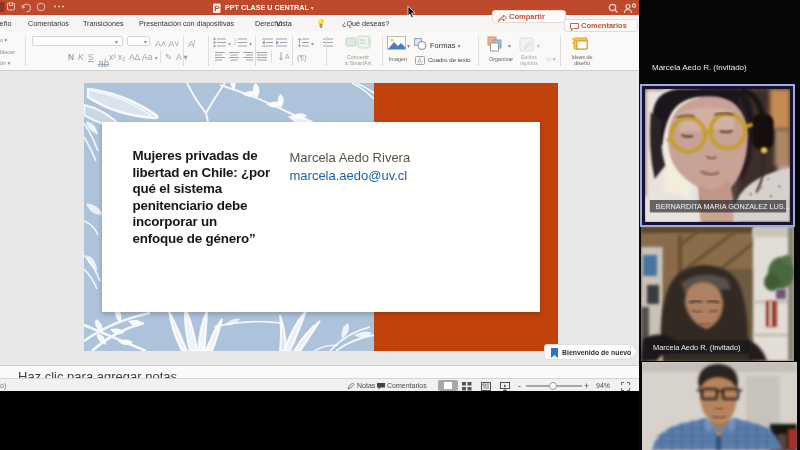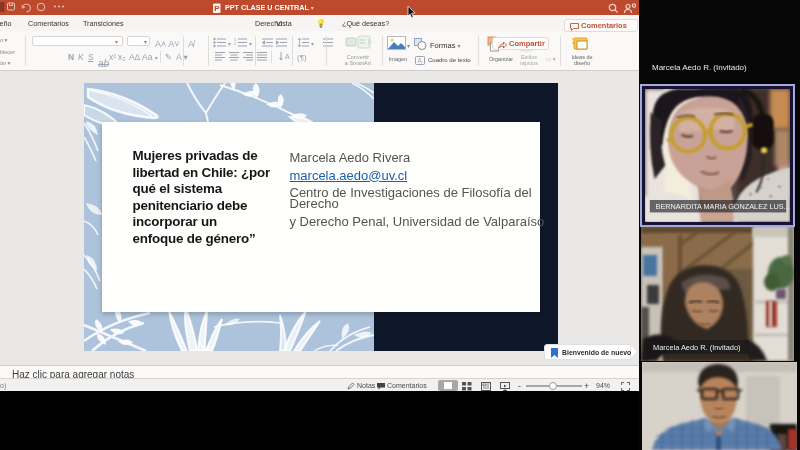--- a/index.html
+++ b/index.html
@@ -23,28 +23,28 @@
   #ribbon { left:0; top:31px; width:639px; height:40px; background:#FAF9F8; border-bottom:1px solid #D1CFCD; }
   .ric { position:absolute; color:#9AA3B2; font-size:9px; line-height:10px; white-space:nowrap;}
   .rlabel { position:absolute; font-size:5.5px; color:#666; text-align:center; line-height:5.5px; white-space:nowrap;}
   .vdiv { position:absolute; width:1px; background:#DFDDDB; top:5px; height:30px;}
   .inputbox { position:absolute; background:#fff; border:1px solid #D8D5D2; border-radius:2px; height:10px;}
   .caret { position:absolute; font-size:6px; color:#8a8a8a; }
   .tiny { position:absolute; font-size:5.5px; color:#888; white-space:nowrap;}
 
   
   #canvas { left:0; top:71px; width:639px; height:294px; background:#E9E8E7; }
-  #slide { position:absolute; left:84px; top:12px; width:474px; height:268px; background:#0f172a; }
+  #slide { position:absolute; left:84px; top:12px; width:474px; height:268px; background:#c2410c; }
   #bluep { position:absolute; left:0; top:0; width:290px; height:268px; background:#ACC3DB; overflow:hidden;}
   #card { position:absolute; left:18px; top:39px; width:438px; height:190px; background:#FFFFFE;
           box-shadow:0 2px 5px rgba(0,0,0,0.22); }
   #slidetitle { position:absolute; left:30.5px; top:26px; width:150px; font-size:13.4px; font-weight:bold;
                 color:#161616; line-height:16.6px; letter-spacing:-0.2px; white-space:nowrap;}
   .rcol { position:absolute; left:187.5px; font-size:13px; color:#565350; line-height:11.4px; white-space:nowrap;}
-  a.lnk { color:#1A5FAE; text-decoration:underline; }
+  a.lnk { color:#1A5FAE; }
 
   
   #bienv { position:absolute; left:544px; top:273px; width:87px; height:16px; background:#fff;
            border:1px solid #E2E0DE; border-radius:3px 0 0 3px; font-size:6.9px; font-weight:bold;
            color:#2b2b2b; line-height:15px; white-space:nowrap;}
   #bienvtip { position:absolute; left:625.2px; top:275.3px; width:11.4px; height:11.4px; background:#fff;
            border-right:1px solid #E2E0DE; border-top:1px solid #E2E0DE;
            transform:rotate(45deg); }
 
   
@@ -94,26 +94,27 @@
   </svg>
 
   <svg class="abs" style="left:407px;top:6px;z-index:50;" width="9" height="12" viewBox="0 0 9 12">
     <path d="M1 0 L8 7 L4.6 7.3 L6.3 11 L4.6 11.8 L3 8.1 L1 10 Z" fill="#111" stroke="#fff" stroke-width="0.7"></path>
   </svg>
 
   <div class="abs" id="menurow">
     <span class="mitem" style="left:-11px">Diseño</span>
     <span class="mitem" style="left:28px">Comentarios</span>
     <span class="mitem" style="left:83px">Transiciones</span>
+    <span class="mitem" style="left:139px">Presentación con diapositivas</span>
     <span class="mitem" style="left:255px">Derecho</span>
     <span class="mitem" style="left:276px">Vista</span>
     <span class="mitem" style="left:316px;font-size:8px;">💡</span>
     <span class="mitem" style="left:342px">¿Qué deseas?</span>
   </div>
-  <div class="rbtn" style="left:492px; top:37px; width:57px;">
+  <div class="rbtn" style="left:492px; top:10px; width:74px;">
     <svg style="position:absolute;left:5px;top:2.5px" width="9" height="8" viewBox="0 0 9 8">
         <path d="M0.5 7.5 C1 4.5 3 3 5.5 3 L5.5 1 L8.5 4 L5.5 7 L5.5 5 C3.5 5 1.8 5.7 0.5 7.5 Z" fill="none" stroke="#C05135" stroke-width="0.9"></path>
       </svg>
     <span style="margin-left:16px">Compartir</span></div>
   <div class="rbtn" style="left:564px; top:19px; width:74px;">
     <svg style="position:absolute;left:5px;top:2.5px" width="9" height="8" viewBox="0 0 9 8">
         <path d="M0.5 0.5 h8 v5 h-5 l-2 2 v-2 h-1 Z" fill="none" stroke="#C05135" stroke-width="0.9"></path>
       </svg>
     <span style="margin-left:16px">Comentarios</span></div>
 
@@ -312,34 +313,32 @@
             <path d="M258 256 q-2 -12 6 -16 q4 8 -6 16 Z" fill="rgba(255,255,255,0.8)" stroke="none"></path>
             <path d="M270 252 q12 -6 18 -2 q-8 8 -18 2 Z" fill="rgba(255,255,255,0.8)" stroke="none"></path>
             <path d="M230 268 Q240 262 254 262" stroke-width="1.4"></path>
           </g>
         </svg>
       </div>
       <div id="card">
         <div id="slidetitle">Mujeres privadas de<br>libertad en Chile: ¿por<br>qué el sistema<br>penitenciario debe<br>incorporar un<br>enfoque de género”</div>
         <div class="rcol" style="top:29.5px;">Marcela Aedo Rivera</div>
         <div class="rcol" style="top:47.5px;"><a class="lnk">marcela.aedo@uv.cl</a></div>
-        <div class="rcol" style="top:65px;">Centro de Investigaciones de Filosofía del<br>Derecho</div>
-        <div class="rcol" style="top:93.5px;">y Derecho Penal, Universidad de Valparaíso</div>
       </div>
     </div>
     <div id="bienvtip"></div>
     <div id="bienv">
       <svg style="position:absolute;left:6px;top:3px;" width="7" height="10" viewBox="0 0 7 10">
           <path d="M0 0 h7 v10 l-3.5 -3 L0 10 Z" fill="#2F6FD6"></path>
         </svg>
       <span style="margin-left:17px">Bienvenido de nuevo</span></div>
   </div>
 
   <div class="abs" id="notesbar">
-    <span style="position:absolute;left:12px;top:2.5px;font-size:10px;color:#3c3c3c;">Haz clic para agregar notas</span>
+    <span style="position:absolute;left:18px;top:2.5px;font-size:13px;color:#3c3c3c;">Haz clic para agregar notas</span>
   </div>
   <div class="abs" id="statusbar">
     <span class="sic" style="left:0px;color:#777;">o)</span>
     <svg class="abs" style="left:347px;top:3px;" width="8" height="8" viewBox="0 0 8 8">
         <path d="M1 7 L2 4.5 L5.5 1 L7 2.5 L3.5 6 Z" fill="none" stroke="#555" stroke-width="0.8"></path>
       </svg>
     <span class="sic" style="left:357px;">Notas</span>
     <svg class="abs" style="left:377px;top:3.5px;" width="8" height="7" viewBox="0 0 8 7">
         <path d="M0 0 h8 v4.5 h-4.5 l-2 2 v-2 H0 Z" fill="#444"></path>
       </svg>

